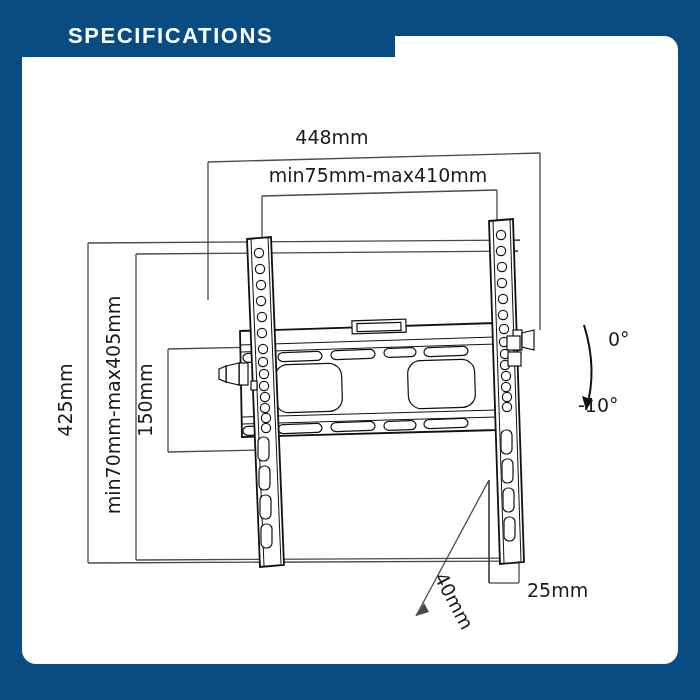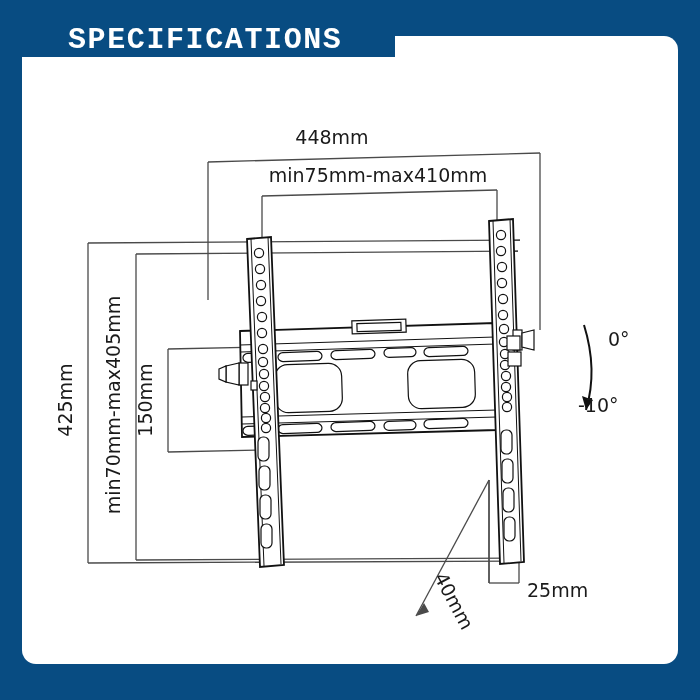--- a/index.html
+++ b/index.html
@@ -15,24 +15,24 @@
   .hdr-tab{
     position:absolute;left:0;top:0;
     width:395px;height:57px;
     background:#084C82;
     border-bottom-right-radius:14px;
     z-index:4;
   }
   .hdr-title{
     position:absolute;left:68px;top:23px;
     color:#ffffff;
-    font-size:30px;
+    font-size:22px;
     font-weight:bold;
     letter-spacing:1.6px;
-    font-family:Liberation Mono, monospace;
+    font-family:Liberation Sans, sans-serif;
     white-space:nowrap;
     z-index:5;
   }
 
   
   .panel{
     position:absolute;
     left:22px;top:36px;
     width:656px;height:628px;
     background:#ffffff;

